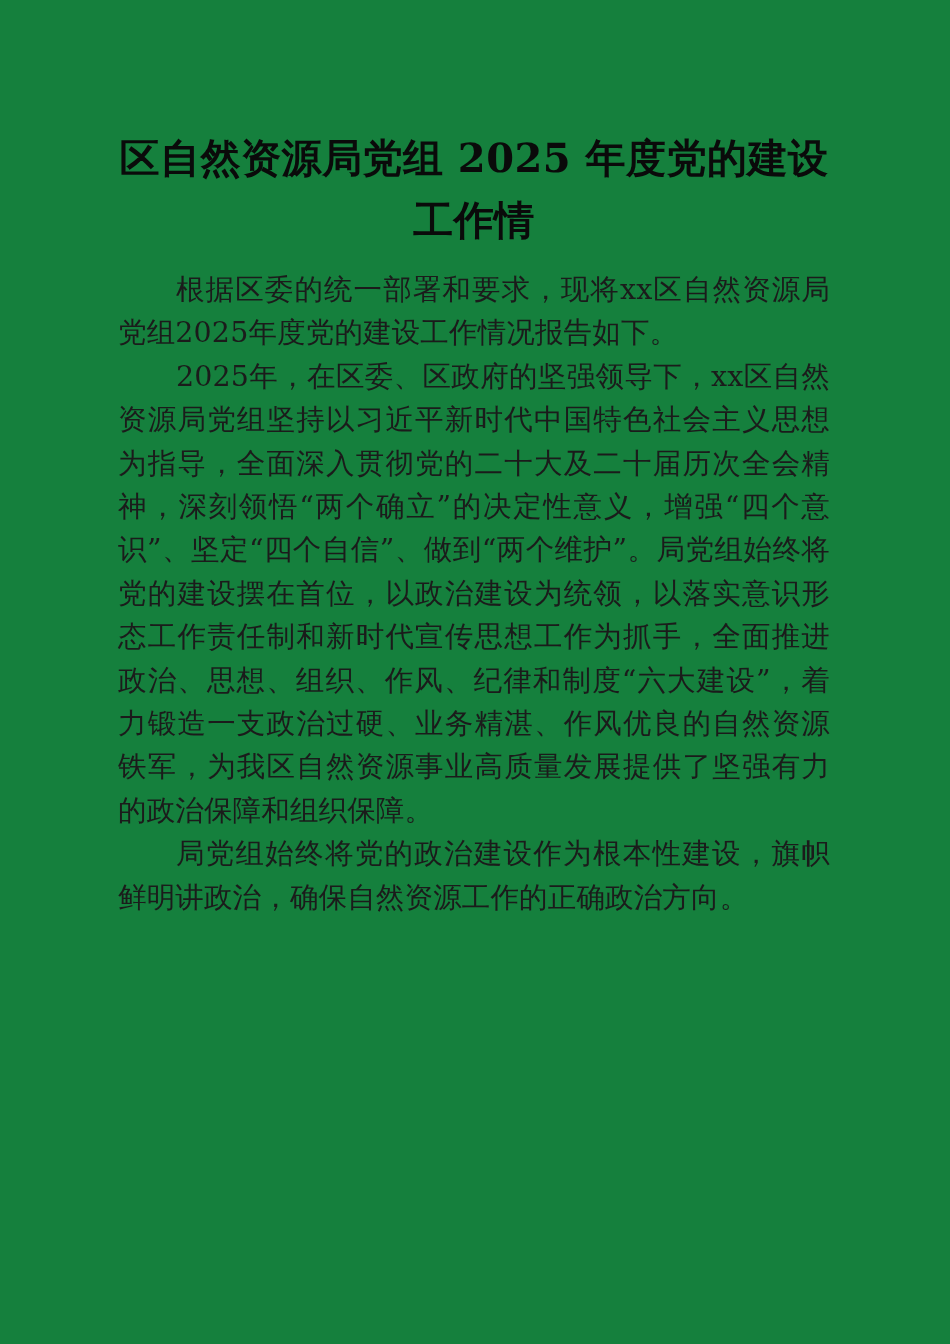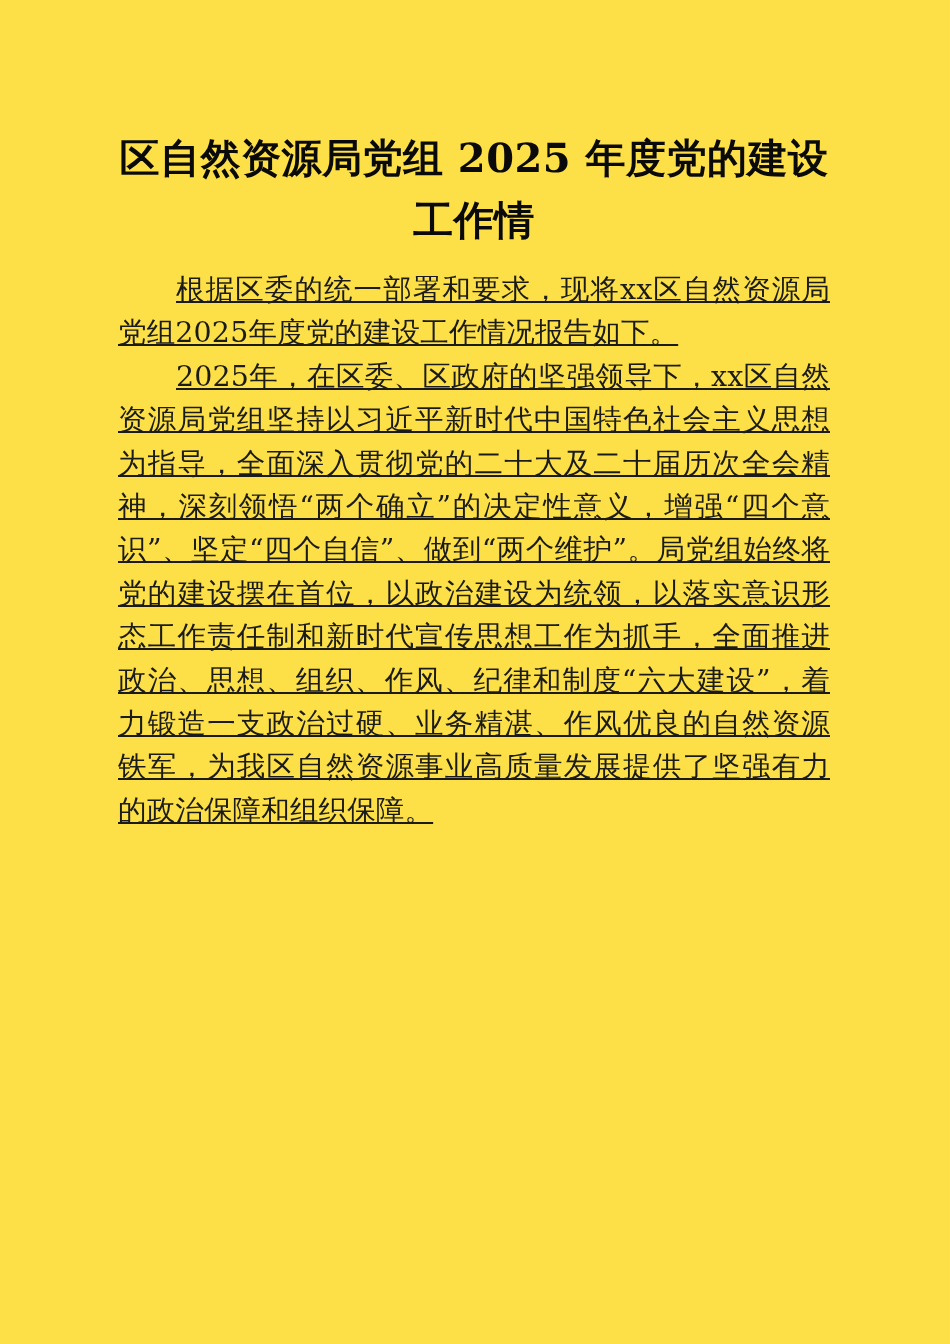--- a/index.html
+++ b/index.html
@@ -16,21 +16,21 @@
     color: #000000;
     -webkit-font-smoothing: antialiased;
   }
 
   .page {
     position: absolute;
     top: 0;
     left: 0;
     width: 950px;
     height: 1344px;
-    background: #fde047;
+    background: #15803d;
   }
 
   .content {
     position: absolute;
     left: 118px;
     top: 0;
     width: 712px;
   }
 
   
@@ -64,21 +64,20 @@
     padding: 0;
     font-family: "DejaVu Serif", "Liberation Serif", serif;
     font-size: 28.5px;
     line-height: 43.4px;
     text-align: justify;
     text-justify: inter-character;
     text-indent: 58px;
     letter-spacing: 0.15px;
     color: #1b1b1b;
     word-break: break-all;
-    text-decoration: underline;
   }
 
   
   p.heading {
     margin: 0;
     padding: 0;
     font-family: "DejaVu Sans", "Liberation Sans", sans-serif;
     font-weight: bold;
     font-size: 28px;
     line-height: 43.4px;
@@ -104,17 +103,18 @@
       <span>区自然资源局党组 2025 年度党的建设工作情</span><br>
     </h1>
 
     <div class="body-block">
 
       <p class="para">根据区委的统一部署和要求，现将xx区自然资源局党组2025年度党的建设工作情况报告如下。</p>
 
       <p class="para">2025年，在区委、区政府的坚强领导下，xx区自然资源局党组坚持以习近平新时代中国特色社会主义思想为指导，全面深入贯彻党的二十大及二十届历次全会精神，深刻领悟“两个确立”的决定性意义，增强“四个意识”、坚定“四个自信”、做到“两个维护”。局党组始终将党的建设摆在首位，以政治建设为统领，以落实意识形态工作责任制和新时代宣传思想工作为抓手，全面推进政治、思想、组织、作风、纪律和制度“六大建设”，着力锻造一支政治过硬、业务精湛、作风优良的自然资源铁军，为我区自然资源事业高质量发展提供了坚强有力的政治保障和组织保障。</p>
 
 
+      <p class="para">局党组始终将党的政治建设作为根本性建设，旗帜鲜明讲政治，确保自然资源工作的正确政治方向。</p>
 
 
     </div>
   </div>
 </div>
 
 </body></html>

